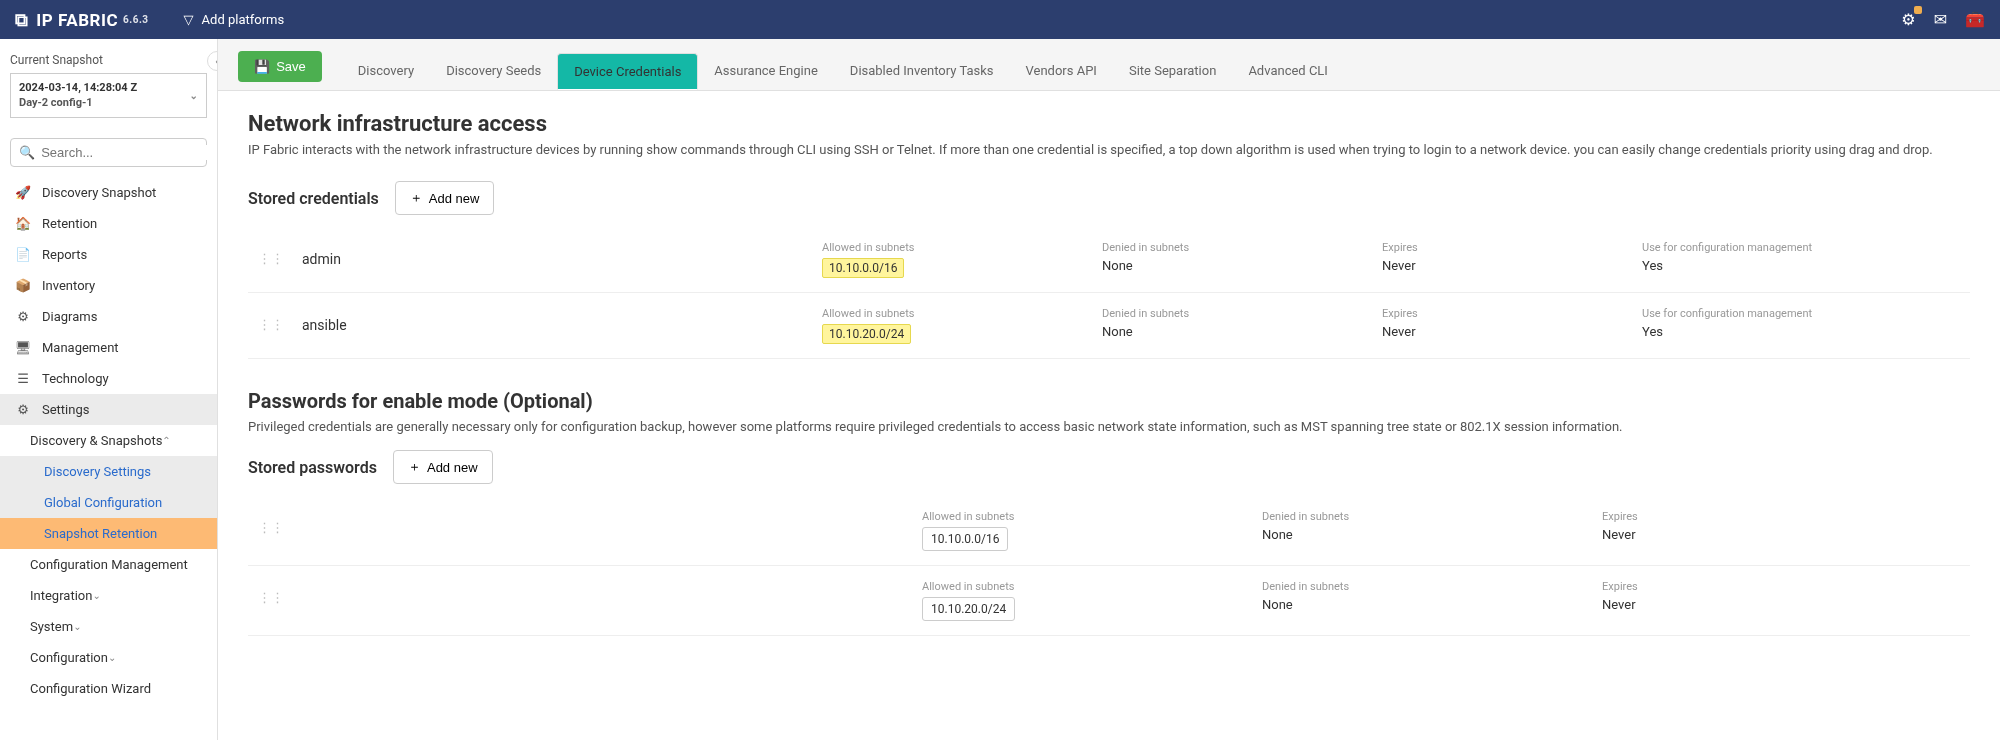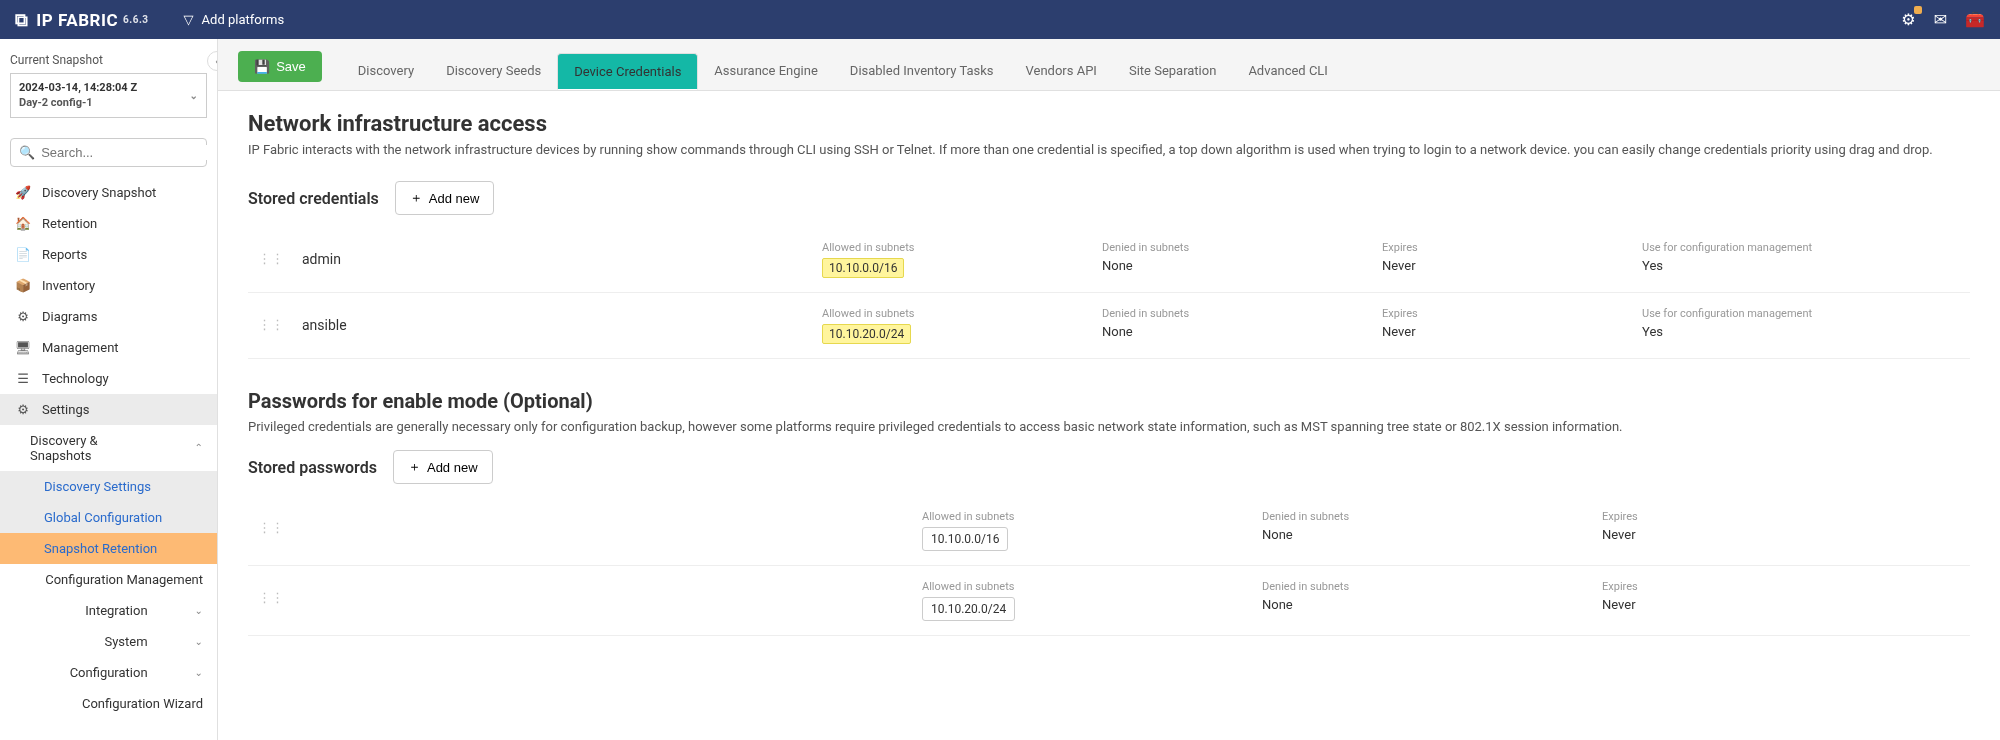--- a/index.html
+++ b/index.html
@@ -23,21 +23,21 @@
 .snap-line1 { font-size: 11px; }
 .snap-line2 { font-size: 11px; color: #555; }
 .search-box { margin: 10px; border: 1px solid #ccc; border-radius: 4px; display: flex; align-items: center; padding: 6px 8px; }
 .search-box input { border: none; outline: none; flex: 1; font-size: 13px; }
 .search-icon { margin-right: 6px; color: #888; font-size: 13px; }
 .nav { list-style: none; margin-top: 10px; }
 .nav-item { display: flex; align-items: center; padding: 8px 14px; cursor: pointer; font-size: 13px; color: #333; }
 .nav-item.active { background: #ebebeb; }
 .nav-icon { width: 18px; margin-right: 10px; color: #555; font-size: 13px; text-align: center; }
 .sub-nav { list-style: none; }
-.sub-nav-item { display: flex; align-items: center; justify-content: flex-end; padding: 8px 14px 8px 30px; cursor: pointer; font-size: 13px; color: #333; gap: 47px; }
+.sub-nav-item { display: flex; align-items: center; justify-content: flex-start; padding: 8px 14px 8px 30px; cursor: pointer; font-size: 13px; color: #333; }
 .sub-sub-item { padding: 8px 14px 8px 44px; cursor: pointer; font-size: 13px; color: #333; }
 .sub-sub-item.link { color: #2a6bcc; background: #ebebeb; }
 .sub-sub-item.link.active { color: #2a6bcc; }
 .chevron { font-size: 10px; color: #888; }
 .content { flex: 1; background: #f5f5f5; overflow-y: auto; }
 .tab-bar { display: flex; align-items: center; padding: 12px 20px 0 20px; gap: 0; border-bottom: 1px solid #e0e0e0; background: #f5f5f5; }
 .save-btn { background: #4caf50; color: #fff; border: none; border-radius: 4px; padding: 8px 16px; display: flex; align-items: center; gap: 6px; cursor: pointer; font-size: 13px; margin-right: 20px; margin-bottom: 8px; }
 .tab { padding: 10px 16px; cursor: pointer; font-size: 13px; color: #666; border-top-left-radius: 4px; border-top-right-radius: 4px; }
 .tab.active { background: #14b8a6; color: #333; border: 1px solid #e0e0e0; border-bottom: 1px solid #fff; margin-bottom: -1px; }
 .page { background: #fff; padding: 20px 30px; min-height: 100%; }

